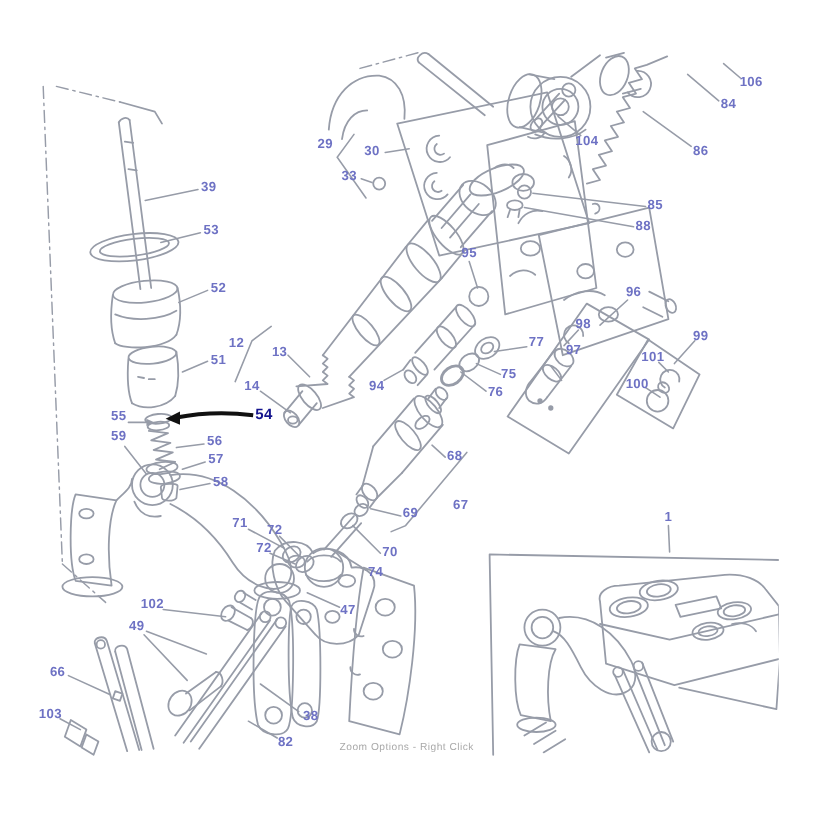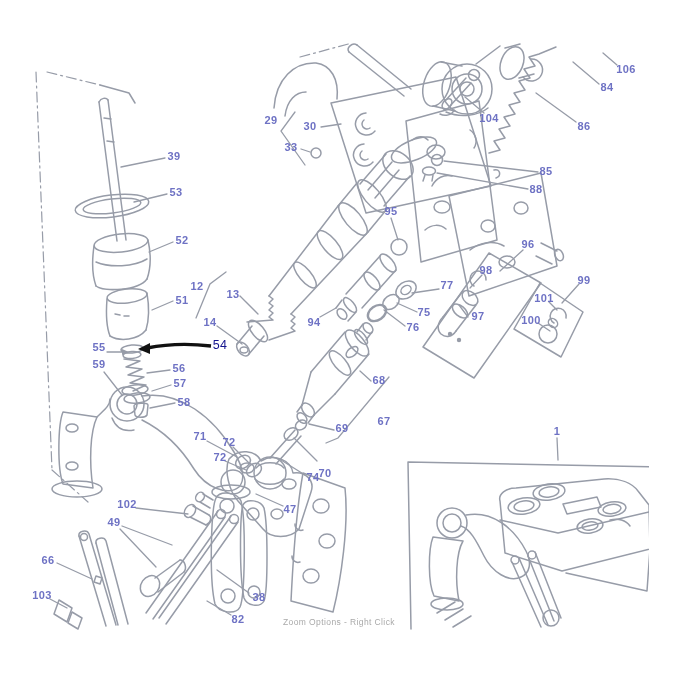--- a/index.html
+++ b/index.html
@@ -13,21 +13,21 @@
     overflow:hidden;
   }
   #art{position:absolute;left:0;top:0;}
   #labels-layer{position:absolute;left:0;top:0;width:700px;height:630px;pointer-events:none;}
   .part-label{
     position:absolute;transform:translate(-50%,-50%);
     font-size:11px;font-weight:bold;color:#6e72c4;
     letter-spacing:0.3px;white-space:nowrap;pointer-events:auto;cursor:pointer;
   }
   .part-label.highlight{
-    color:#15158e;font-size:12.5px;font-weight:400;
+    color:#15158e;font-size:12.5px;font-weight:700;
   }
   #caption{
     position:absolute;left:283px;top:618px;height:9px;overflow:hidden;
     font-size:8.5px;line-height:9px;color:#a9a9a9;letter-spacing:0.4px;
   }
 </style>
 </head>
 <body>
 
 <div id="diagram">
@@ -395,37 +395,37 @@
       <span class="part-label" style="left: 176px; top: 192px;">53</span>
       <span class="part-label" style="left: 182px; top: 240px;">52</span>
       <span class="part-label" style="left: 182px; top: 300px;">51</span>
       <span class="part-label" style="left: 197px; top: 286px;">12</span>
       <span class="part-label" style="left: 233px; top: 294px;">13</span>
       <span class="part-label" style="left: 210px; top: 322px;">14</span>
       <span class="part-label" style="left: 391px; top: 211px;">95</span>
       <span class="part-label" style="left: 314px; top: 322px;">94</span>
       <span class="part-label" style="left: 528px; top: 244px;">96</span>
       <span class="part-label" style="left: 486px; top: 270px;">98</span>
-      <span class="part-label" style="left: 459px; top: 316px; padding-left: 38px;">97</span>
+      <span class="part-label" style="left: 459px; top: 292px; padding-left: 38px;">97</span>
       <span class="part-label" style="left: 584px; top: 280px;">99</span>
       <span class="part-label" style="left: 544px; top: 298px;">101</span>
       <span class="part-label" style="left: 531px; top: 320px;">100</span>
       <span class="part-label" style="left: 447px; top: 285px;">77</span>
       <span class="part-label" style="left: 424px; top: 312px;">75</span>
       <span class="part-label" style="left: 413px; top: 327px;">76</span>
       <span class="part-label" style="left: 99px; top: 347px;">55</span>
       <span class="part-label highlight" style="left: 220px; top: 345px;">54</span>
       <span class="part-label" style="left: 179px; top: 368px;">56</span>
       <span class="part-label" style="left: 180px; top: 383px;">57</span>
       <span class="part-label" style="left: 184px; top: 402px;">58</span>
       <span class="part-label" style="left: 99px; top: 364px;">59</span>
       <span class="part-label" style="left: 379px; top: 380px;">68</span>
       <span class="part-label" style="left: 384px; top: 421px;">67</span>
       <span class="part-label" style="left: 342px; top: 428px;">69</span>
-      <span class="part-label" style="left: 325px; top: 473px;">70</span>
+      <span class="part-label" style="left: 325px; top: 460px;">70</span>
       <span class="part-label" style="left: 313px; top: 477px;">74</span>
       <span class="part-label" style="left: 200px; top: 436px;">71</span>
       <span class="part-label" style="left: 229px; top: 442px;">72</span>
       <span class="part-label" style="left: 220px; top: 457px;">72</span>
       <span class="part-label" style="left: 290px; top: 509px;">47</span>
       <span class="part-label" style="left: 127px; top: 504px;">102</span>
       <span class="part-label" style="left: 114px; top: 522px;">49</span>
       <span class="part-label" style="left: 48px; top: 560px;">66</span>
       <span class="part-label" style="left: 42px; top: 595px;">103</span>
       <span class="part-label" style="left: 259px; top: 597px;">38</span>

